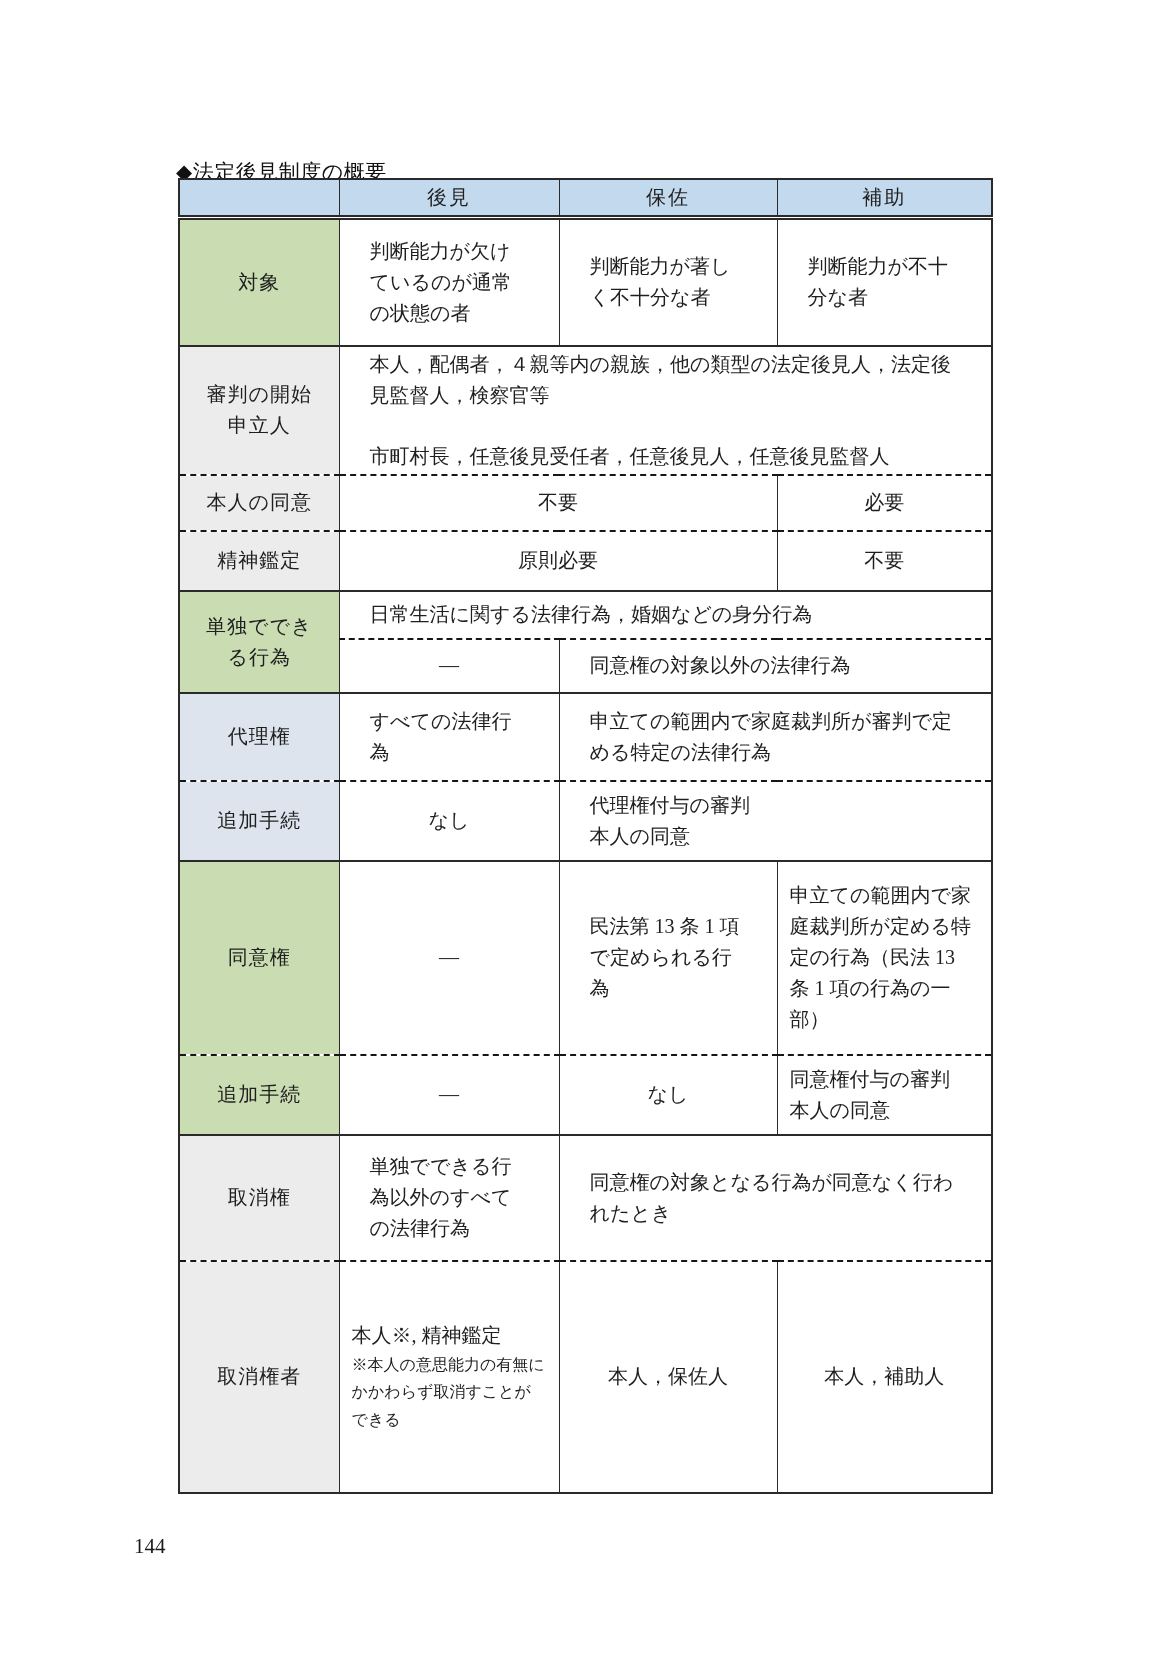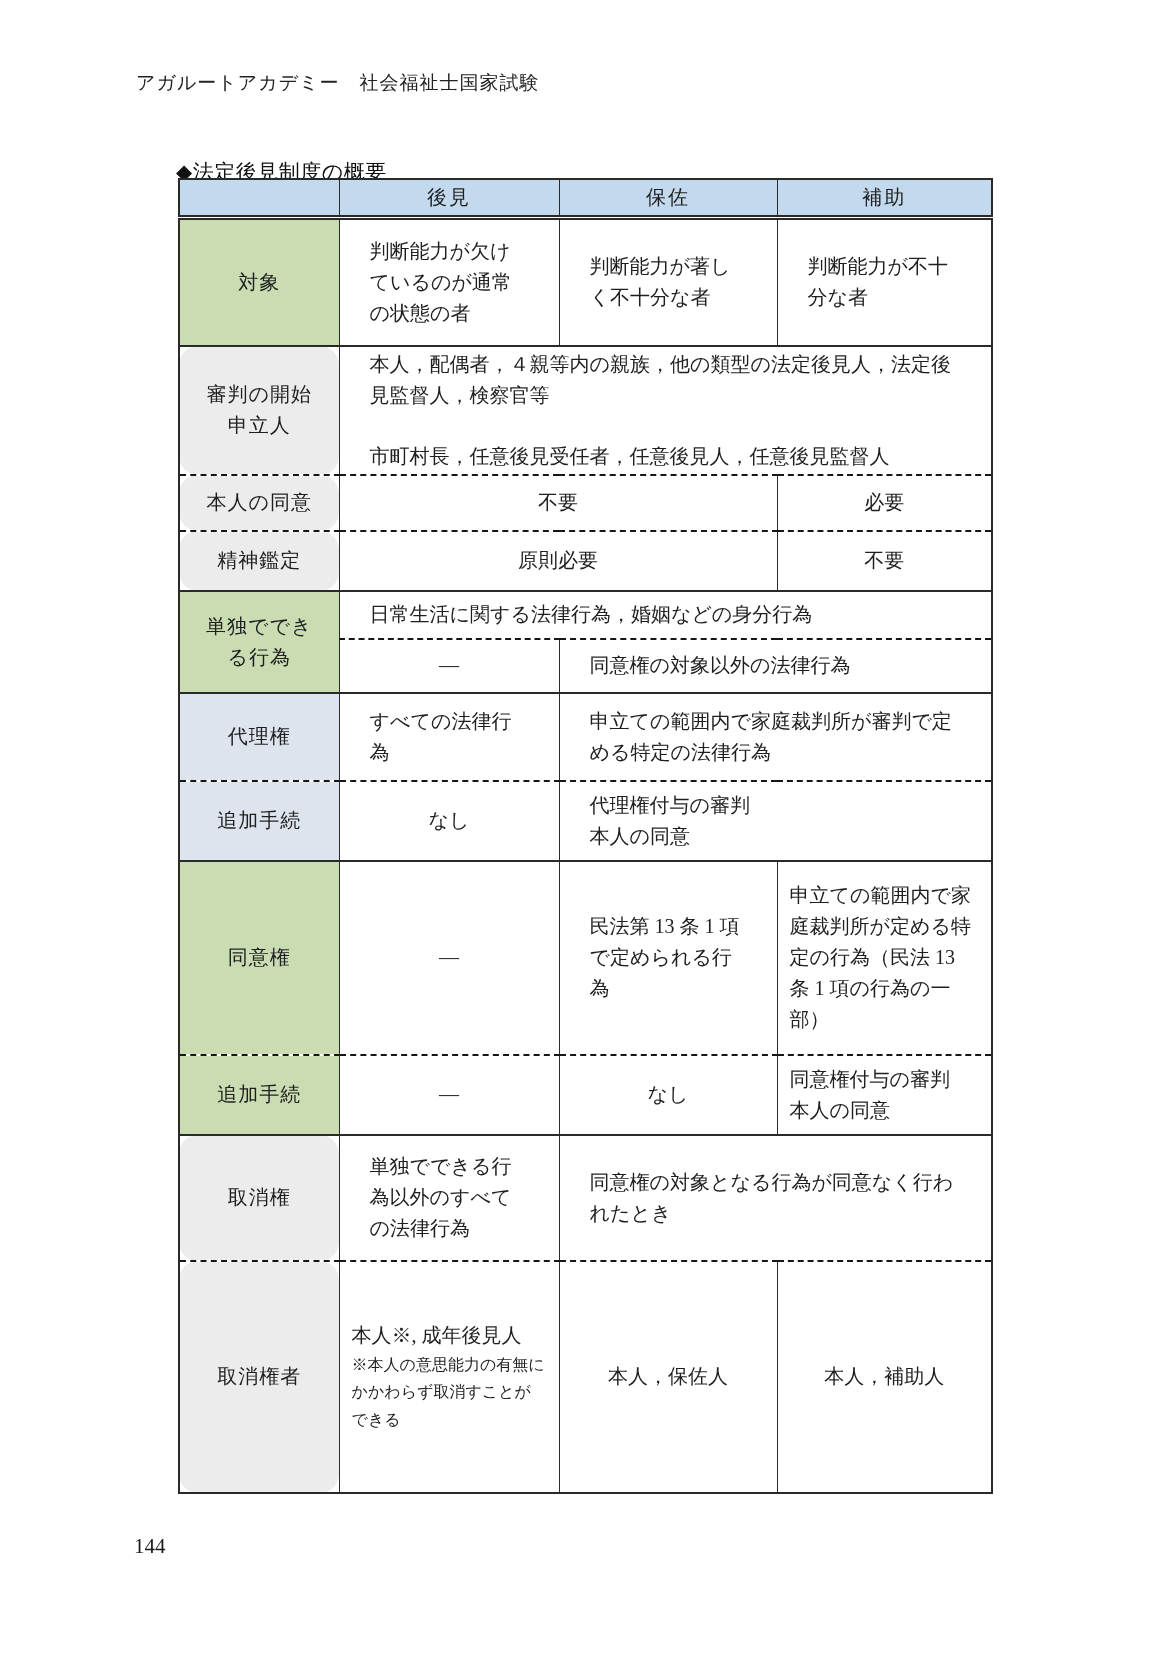--- a/index.html
+++ b/index.html
@@ -37,21 +37,21 @@
   }
   th {
     background:var(--header_bg,#c3daee);
     text-align:center;
     border-bottom:5px double var(--border,#2a2a2a);
     letter-spacing:2px;
   }
   td.lbl { text-align:center; padding:2px 4px; letter-spacing:1px; }
   .bg-blue    { background:var(--header_bg,#c3daee); }
   .bg-green   { background:var(--green_bg,#c9dcb2); }
-  .bg-gray    { background:var(--gray_bg,#ececec);border-radius:19px; }
+  .bg-gray    { background:var(--gray_bg,#ececec); }
   .bg-bluegray{ background:var(--bluegray_bg,#dde4ee); }
   td.ctr { text-align:center; }
   tr.dash-top > td { border-top:2.5px dashed #161616; }
   tr.thick-top > td { border-top:2px solid var(--border,#2a2a2a); }
   tr.r-head        { height:38px; }
   tr.r-taisho      { height:128px; }
   tr.r-shinpan     { height:128px; }
   tr.r-doui        { height:56px; }
   tr.r-kantei      { height:60px; }
   tr.r-tandoku1    { height:48px; }
@@ -68,21 +68,20 @@
   .page-number {
     position:absolute; left:134px; top:1534px;
     font-size:21px; color:#1a1a1a;
   }
 </style>
 </head>
 <body>
 
 <div class="sheet">
 
-  <div class="doc-header">アガルートアカデミー　社会福祉士国家試験</div>
 
   <div class="section-title">◆法定後見制度の概要</div>
 
   <table class="guardianship">
     <colgroup>
       <col class="c-label">
         <col class="c-kouken">
         <col class="c-hosa">
         <col class="c-hojo">
     </colgroup>
@@ -171,21 +170,21 @@
 
     <tr class="r-torikeshi thick-top">
       <td class="lbl bg-gray">取消権</td>
       <td>単独でできる行為以外のすべての法律行為</td>
       <td colspan="2">同意権の対象となる行為が同意なく行われたとき</td>
     </tr>
 
     <tr class="r-torikeshisha dash-top">
       <td class="lbl bg-gray">取消権者</td>
       <td class="tight">
-        <div>本人※, 成年後見人</div>
+        <div>本人※, 精神鑑定</div>
         <div class="note">※本人の意思能力の有無にかかわらず取消すことができる</div>
       </td>
       <td class="ctr">本人，保佐人</td>
       <td class="ctr">本人，補助人</td>
     </tr>
   </tbody>
     </table>
 
   <div class="page-number">144</div>
 

